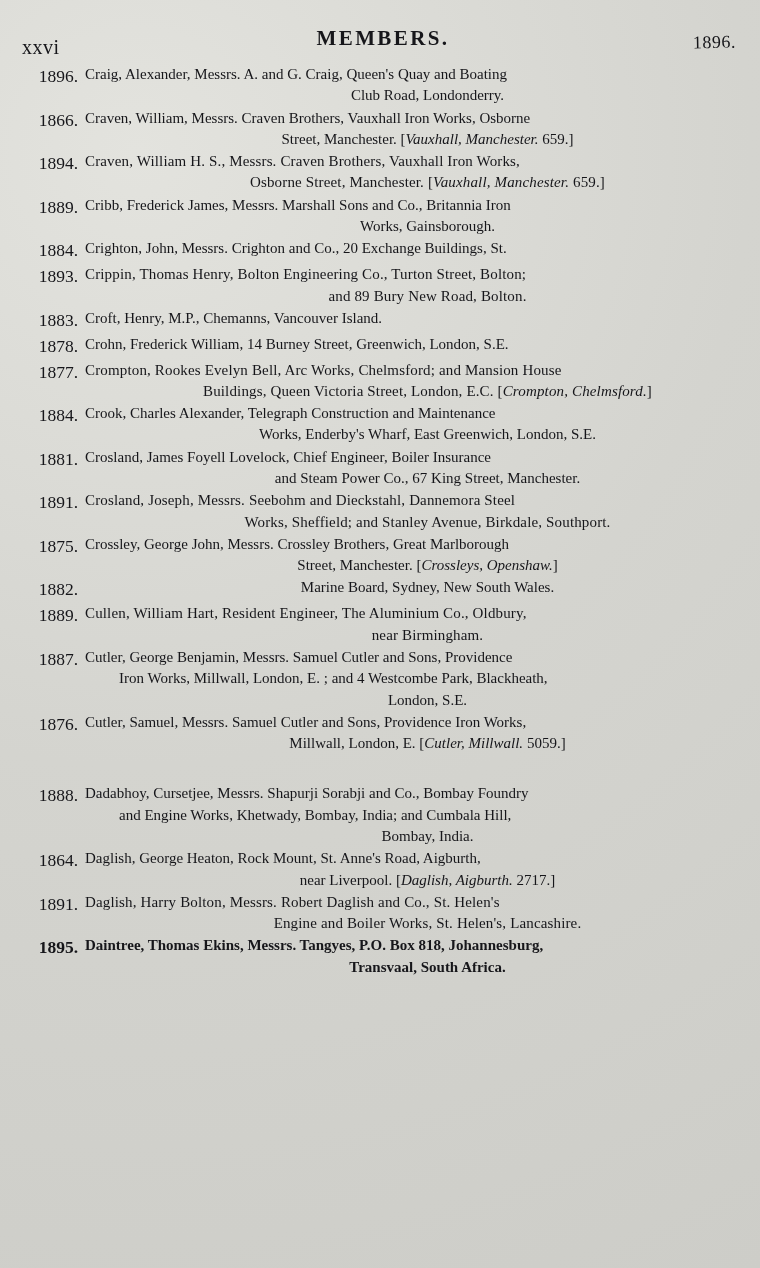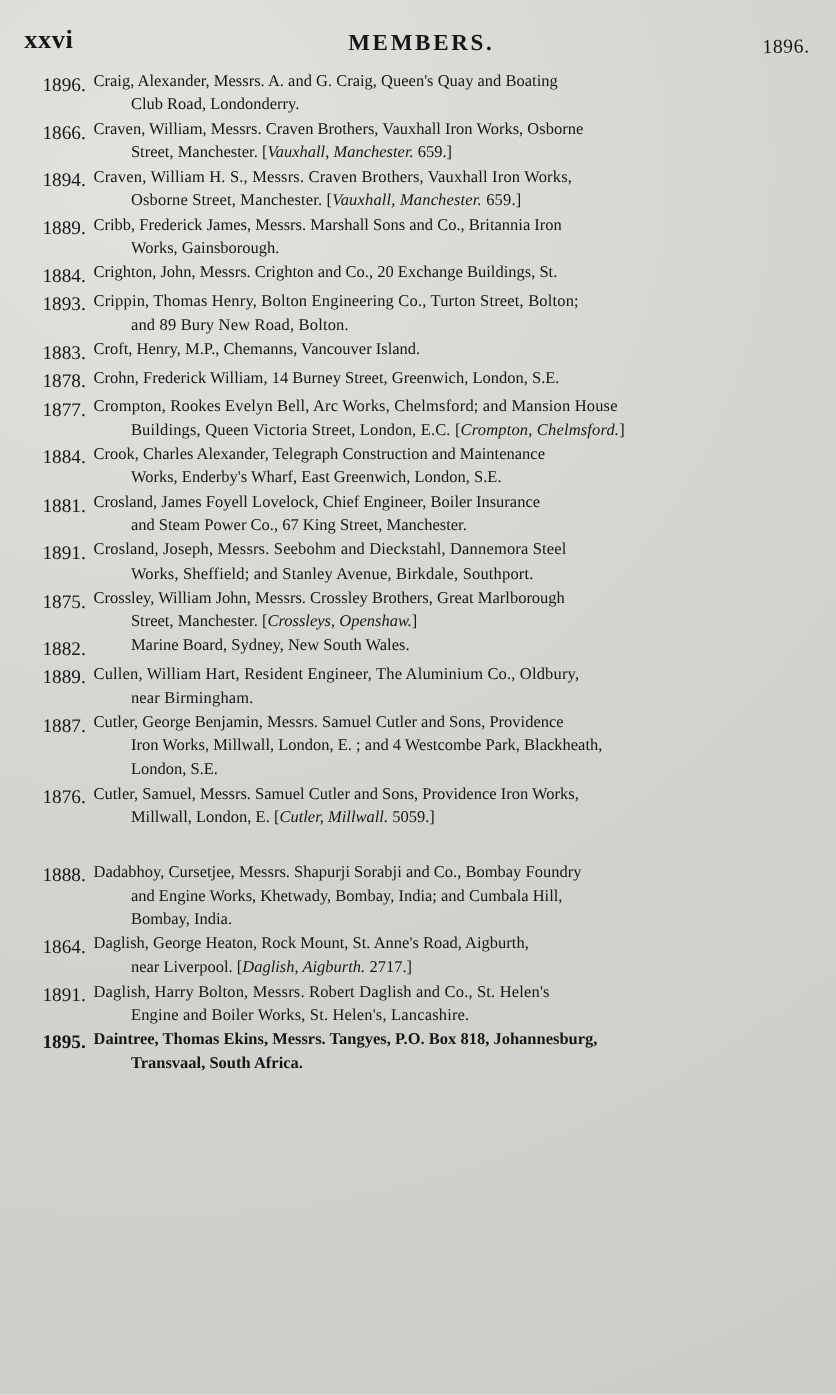--- a/index.html
+++ b/index.html
@@ -25,24 +25,24 @@
     box-sizing: border-box;
   }
   
   .runhead {
     position: relative;
     height: 40px;
   }
   .folio-left {
     position: absolute;
     left: 0;
-    top: 6px;
-    font-size: 24px;
+    top: 18px;
+    font-size: 20px;
     letter-spacing: 0.5px;
-    font-weight: 700;
+    font-weight: 400;
   }
   .runhead-title {
     position: absolute;
     left: 0;
     right: 0;
     top: 8px;
     text-align: center;
     font-size: 21px;
     letter-spacing: 2.4px;
     font-variant: small-caps;
@@ -81,21 +81,21 @@
     text-justify: inter-word;
     padding-right: 2px;
     hyphens: none;
   }
   .entry-text .sub {
     display: block;
     padding-left: 34px;
     text-align: justify;
   }
   .entry-text .last {
-    text-align: left;
+    text-align: center;
   }
   .ital {
     font-style: italic;
   }
   .gap {
     height: 22px;
   }
   
   .entry:nth-child(4n+1) .entry-year { transform: translateY(0.3px); }
   .entry:nth-child(3n) .entry-text { letter-spacing: 0.15px; }
@@ -158,21 +158,21 @@
         <div class="entry">
           <div class="entry-year">1881.</div>
           <div class="entry-text"><span>Crosland,  James  Foyell  Lovelock,  Chief  Engineer,  Boiler  Insurance</span><span class="sub last">and Steam Power Co., 67 King Street, Manchester.</span></div>
         </div>
         <div class="entry">
           <div class="entry-year">1891.</div>
           <div class="entry-text"><span>Crosland,  Joseph,  Messrs.  Seebohm  and  Dieckstahl,  Dannemora  Steel</span><span class="sub last">Works, Sheffield; and Stanley Avenue, Birkdale, Southport.</span></div>
         </div>
         <div class="entry">
           <div class="entry-year">1875.</div>
-          <div class="entry-text"><span>Crossley,  William  John,  Messrs.  Crossley  Brothers,  Great  Marlborough</span><span class="sub last">Street, Manchester.  [<span class="ital">Crossleys, Openshaw.</span>]</span></div>
+          <div class="entry-text"><span>Crossley,  George  John,  Messrs.  Crossley  Brothers,  Great  Marlborough</span><span class="sub last">Street, Manchester.  [<span class="ital">Crossleys, Openshaw.</span>]</span></div>
         </div>
         <div class="entry">
           <div class="entry-year">1882.</div>
           <div class="entry-text"><span class="sub last">Marine Board, Sydney, New South Wales.</span></div>
         </div>
         <div class="entry">
           <div class="entry-year">1889.</div>
           <div class="entry-text"><span>Cullen,  William  Hart, Resident Engineer, The Aluminium Co., Oldbury,</span><span class="sub last">near Birmingham.</span></div>
         </div>
         <div class="entry">

